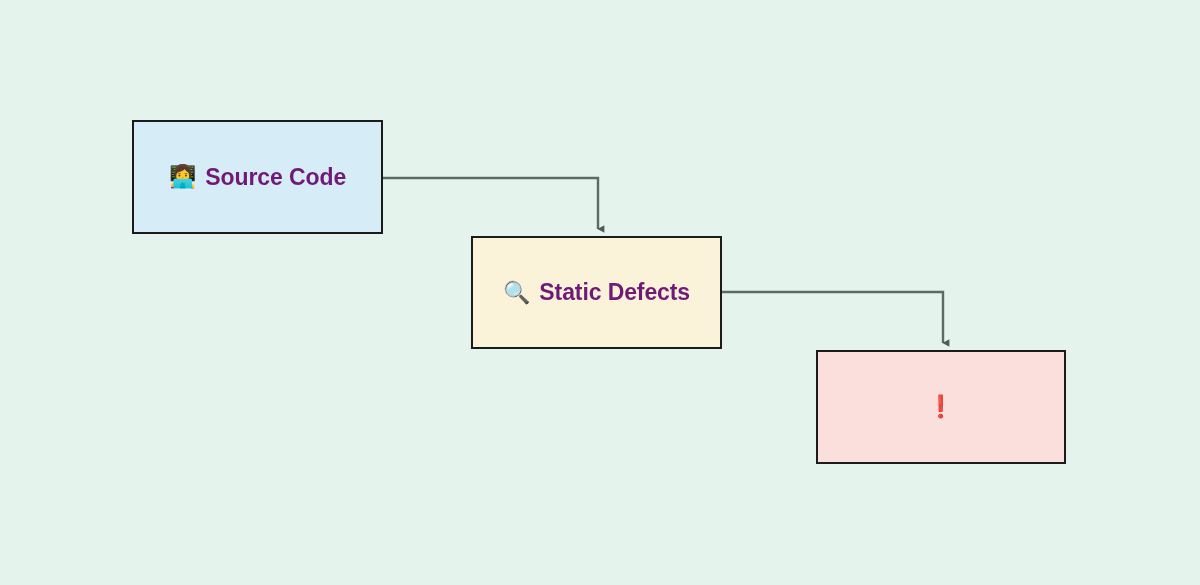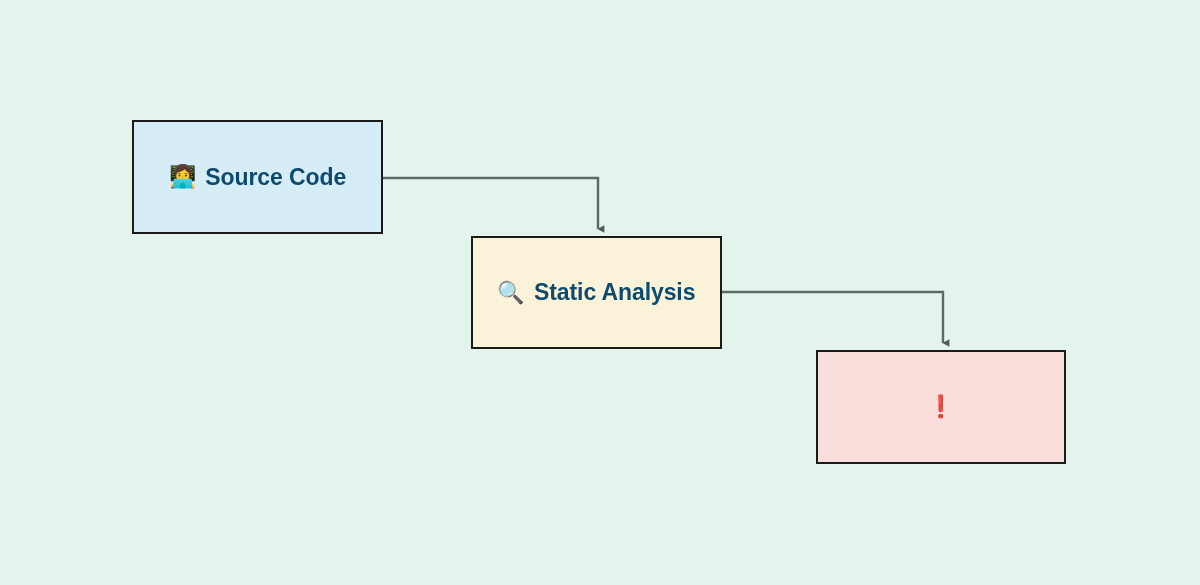--- a/index.html
+++ b/index.html
@@ -41,21 +41,21 @@
     white-space: nowrap;
   }
   .node-emoji {
     font-size: 22px;
     line-height: 1;
     display: inline-block;
   }
   .node-label {
     font-size: 23px;
     font-weight: bold;
-    color: #0c4a6e;
+    color: #701a75;
     letter-spacing: -0.1px;
     line-height: 1;
   }
   #node-source-code {
     left: 132px;
     top: 120px;
     width: 251px;
     height: 114px;
     background: #d6ecf7;
   }
@@ -94,21 +94,21 @@
   <div class="node" id="node-source-code">
     <div class="node-inner">
       <span class="node-emoji">👩‍💻</span>
       <span class="node-label">Source Code</span>
     </div>
   </div>
 
   <div class="node" id="node-static-analysis">
     <div class="node-inner">
       <span class="node-emoji">🔍</span>
-      <span class="node-label">Static Analysis</span>
+      <span class="node-label">Static Defects</span>
     </div>
   </div>
 
   <div class="node" id="node-list-of-defects">
     <div class="node-inner">
       <span class="node-emoji">❗</span>
     </div>
   </div>
 
 </div>

